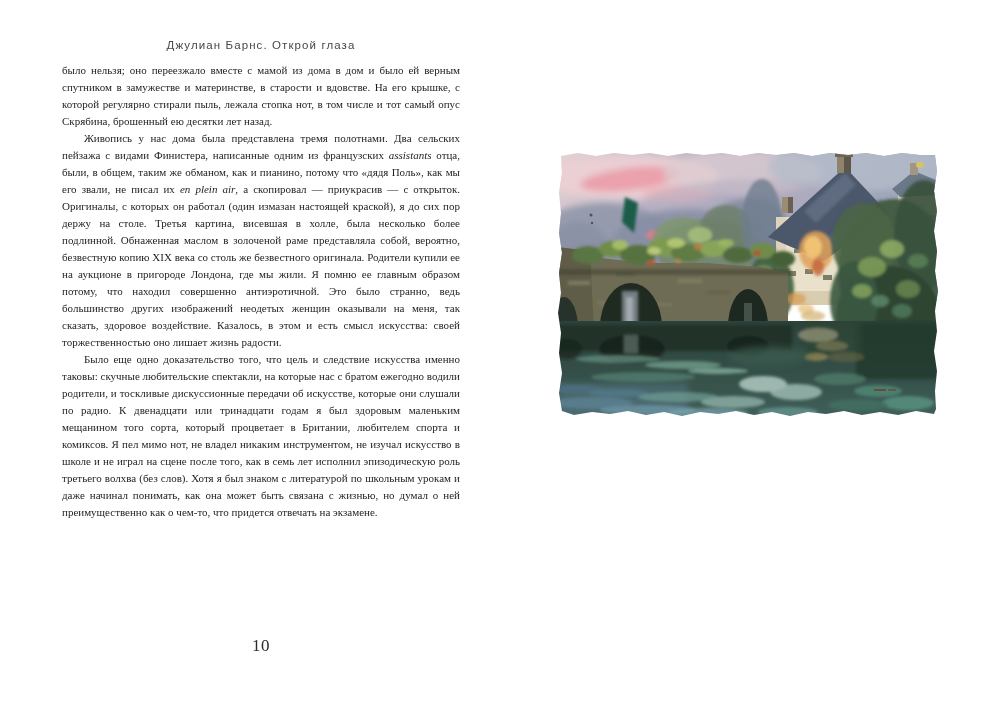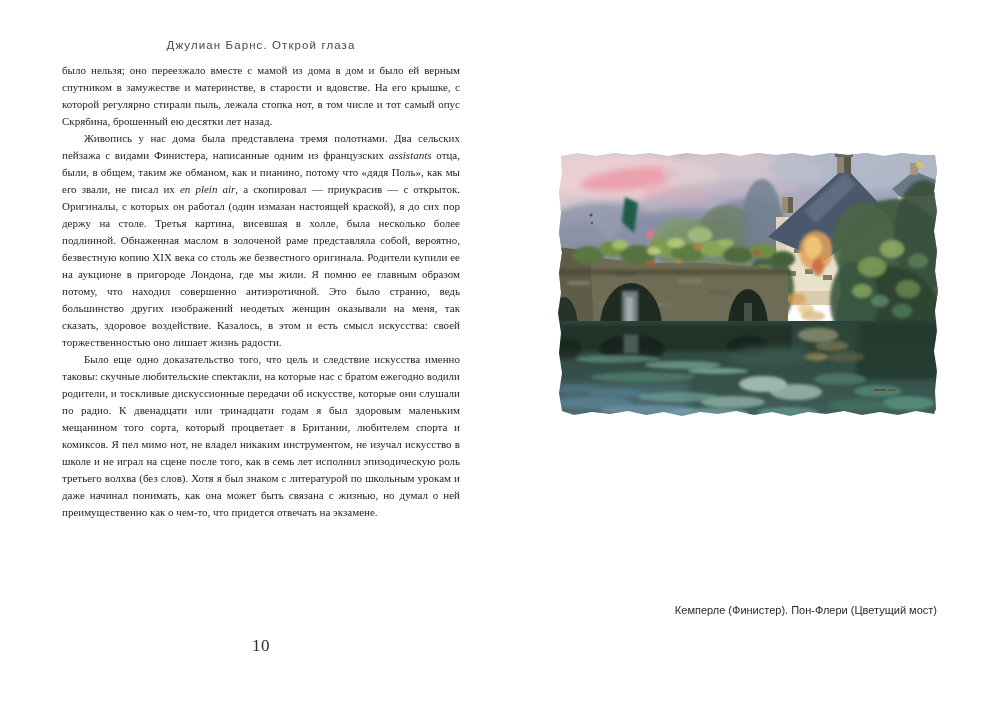--- a/index.html
+++ b/index.html
@@ -246,15 +246,14 @@
           <ellipse cx="150" cy="262" rx="40" ry="5" fill="#7ba4ae" opacity="0.7"></ellipse>
           <ellipse cx="230" cy="261" rx="30" ry="5" fill="#6a9a96" opacity="0.7"></ellipse>
         </g>
 
         <rect x="316" y="238" width="12" height="2" fill="#7c3026" opacity="0.7"></rect>
         <rect x="330" y="238" width="8" height="2" fill="#7c3026" opacity="0.5"></rect>
       </g>
     </svg>
   </div>
 
-  <div class="caption">Кемперле (Финистер). Пон-Флери (Цветущий мост)</div>
 
 </div>
 
 </body></html>

